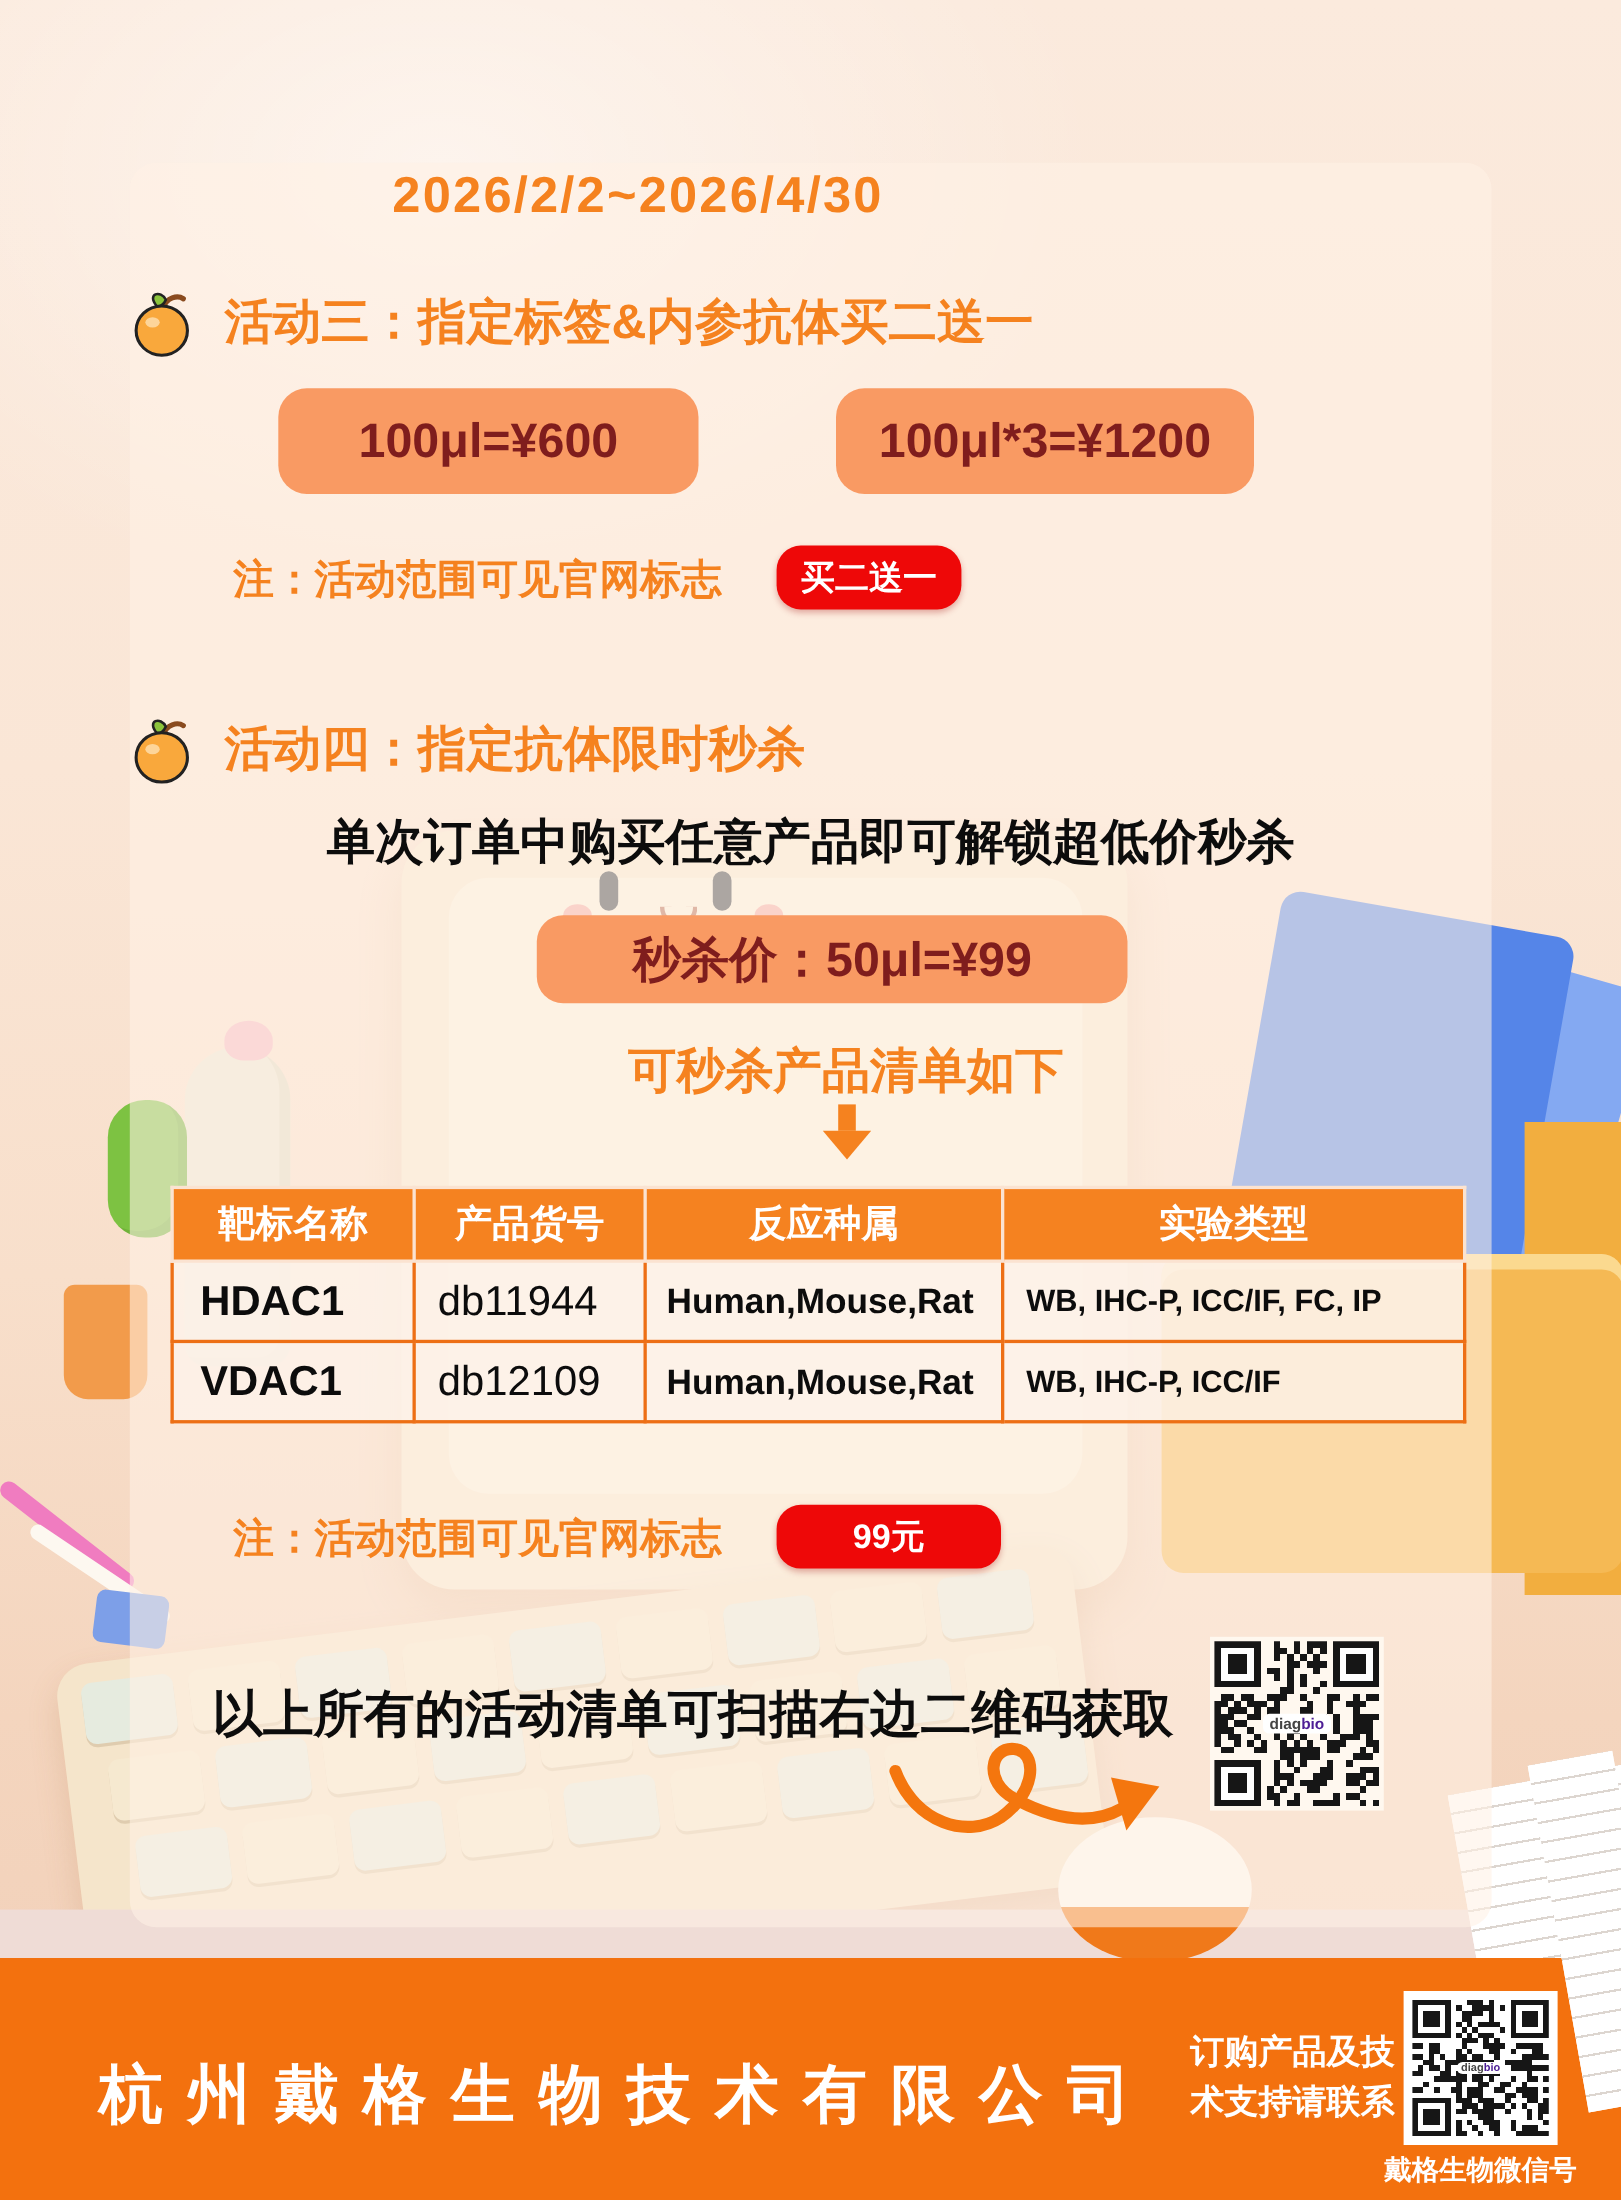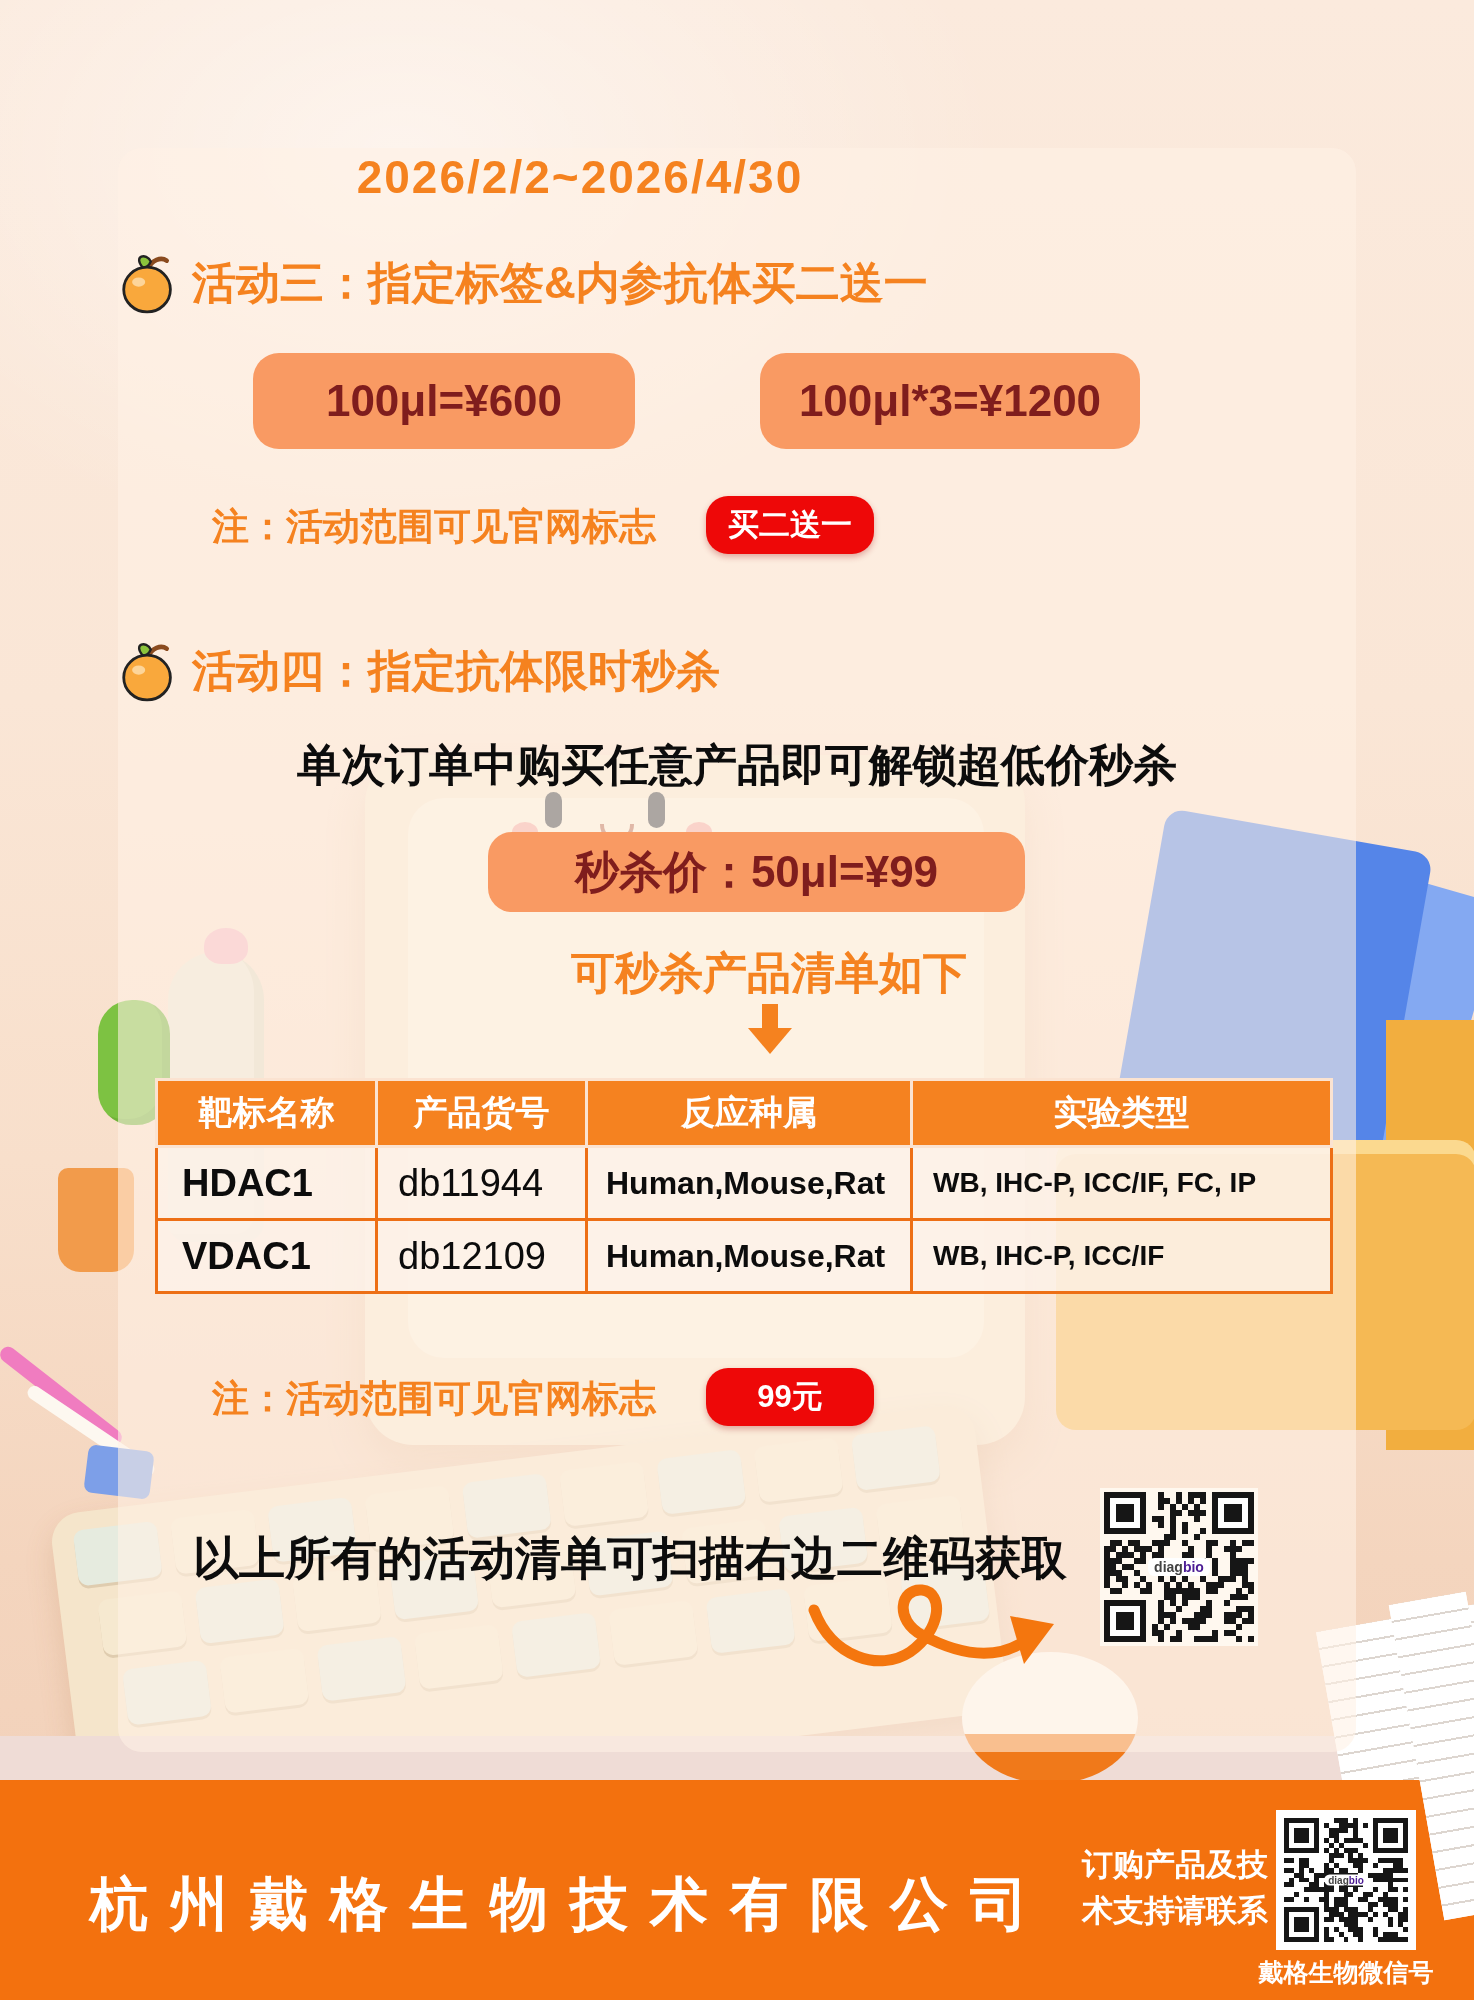--- a/index.html
+++ b/index.html
@@ -49,34 +49,34 @@
     background-image:repeating-linear-gradient(180deg,#fff 0 16px,#DDD6D0 16px 18px);}
   .paper1{left:1338px;top:1612px;}
   .paper-over{left:1416px;top:1596px;width:78px;height:320px;z-index:6;}
   
   .panel{position:absolute;z-index:2;left:118px;top:148px;width:1238px;height:1604px;
     background:rgba(255,241,229,.58);border-radius:24px;}
   
   .c{position:absolute;z-index:3;}
   .date{left:140px;top:150px;width:880px;text-align:center;font-size:46px;font-weight:900;
     letter-spacing:2px;color:#F5821F;}
-  .act-row{display:flex;align-items:center;gap:16px;}
+  .act-row{display:flex;gap:28px;margin-top:11px;}
   .act3-row{left:120px;top:252px;} .act4-row{left:120px;top:640px;}
   .fruit{width:56px;height:62px;flex:0 0 auto;}
   .act-title{font-size:44px;font-weight:900;color:#F5821F;white-space:nowrap;}
   .pill{position:absolute;background:#F99A63;border-radius:26px;color:#7f1d1d;
     font-weight:900;font-size:44px;display:flex;align-items:center;justify-content:center;}
   .pill1{left:253px;top:353px;width:382px;height:96px;}
   .pill2{left:760px;top:353px;width:380px;height:96px;}
   .note-text{font-size:37px;font-weight:900;color:#F5821F;white-space:nowrap;}
   .note1-text{left:212px;top:502px;} .note2-text{left:212px;top:1374px;}
   .red-badge{position:absolute;background:#EE0808;border-radius:22px;color:#fff;font-weight:900;
     font-size:31px;display:flex;align-items:center;justify-content:center;box-shadow:0 3px 6px rgba(160,0,0,.3);}
   .red-badge1{left:706px;top:496px;width:168px;height:58px;}
-  .red-badge2{left:706px;top:1368px;width:168px;height:58px;}
+  .red-badge2{left:706px;top:1368px;width:204px;height:58px;}
   .subtitle{left:118px;top:736px;width:1238px;text-align:center;font-size:44px;font-weight:900;color:#0c0c0c;}
   .seckill{left:488px;top:832px;width:537px;height:80px;border-radius:24px;font-size:44px;}
   .list-title{left:118px;top:944px;width:1238px;padding-left:64px;box-sizing:border-box;text-align:center;
     font-size:44px;font-weight:900;color:#F5821F;}
   .down-arrow{left:748px;top:1004px;width:44px;}
   .down-arrow .shaft{width:16px;height:24px;background:#F5821F;margin:0 auto;}
   .down-arrow .head{width:0;height:0;margin:0 auto;border-left:22px solid transparent;
     border-right:22px solid transparent;border-top:26px solid #F5821F;}
   
   .sale-table{left:155px;top:1078px;width:1175px;border-collapse:collapse;table-layout:fixed;}

